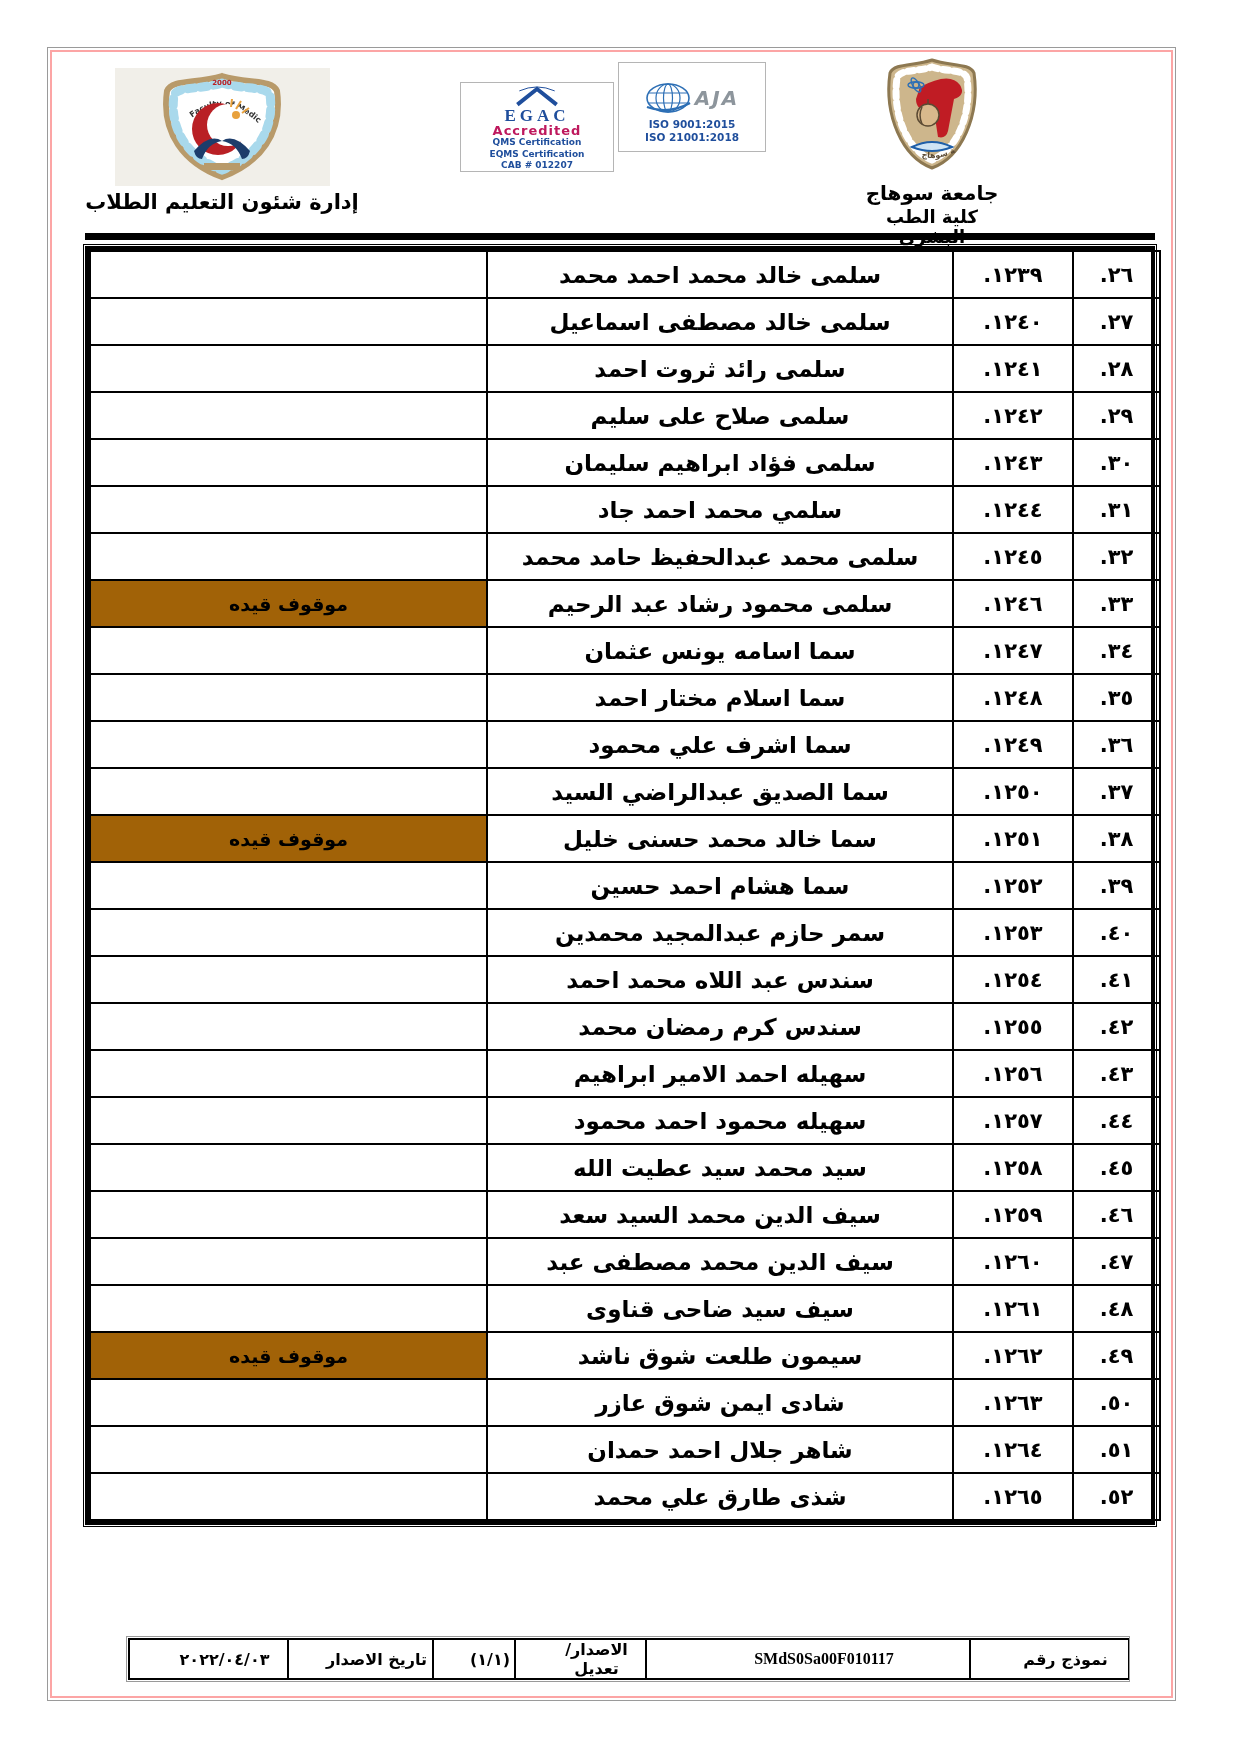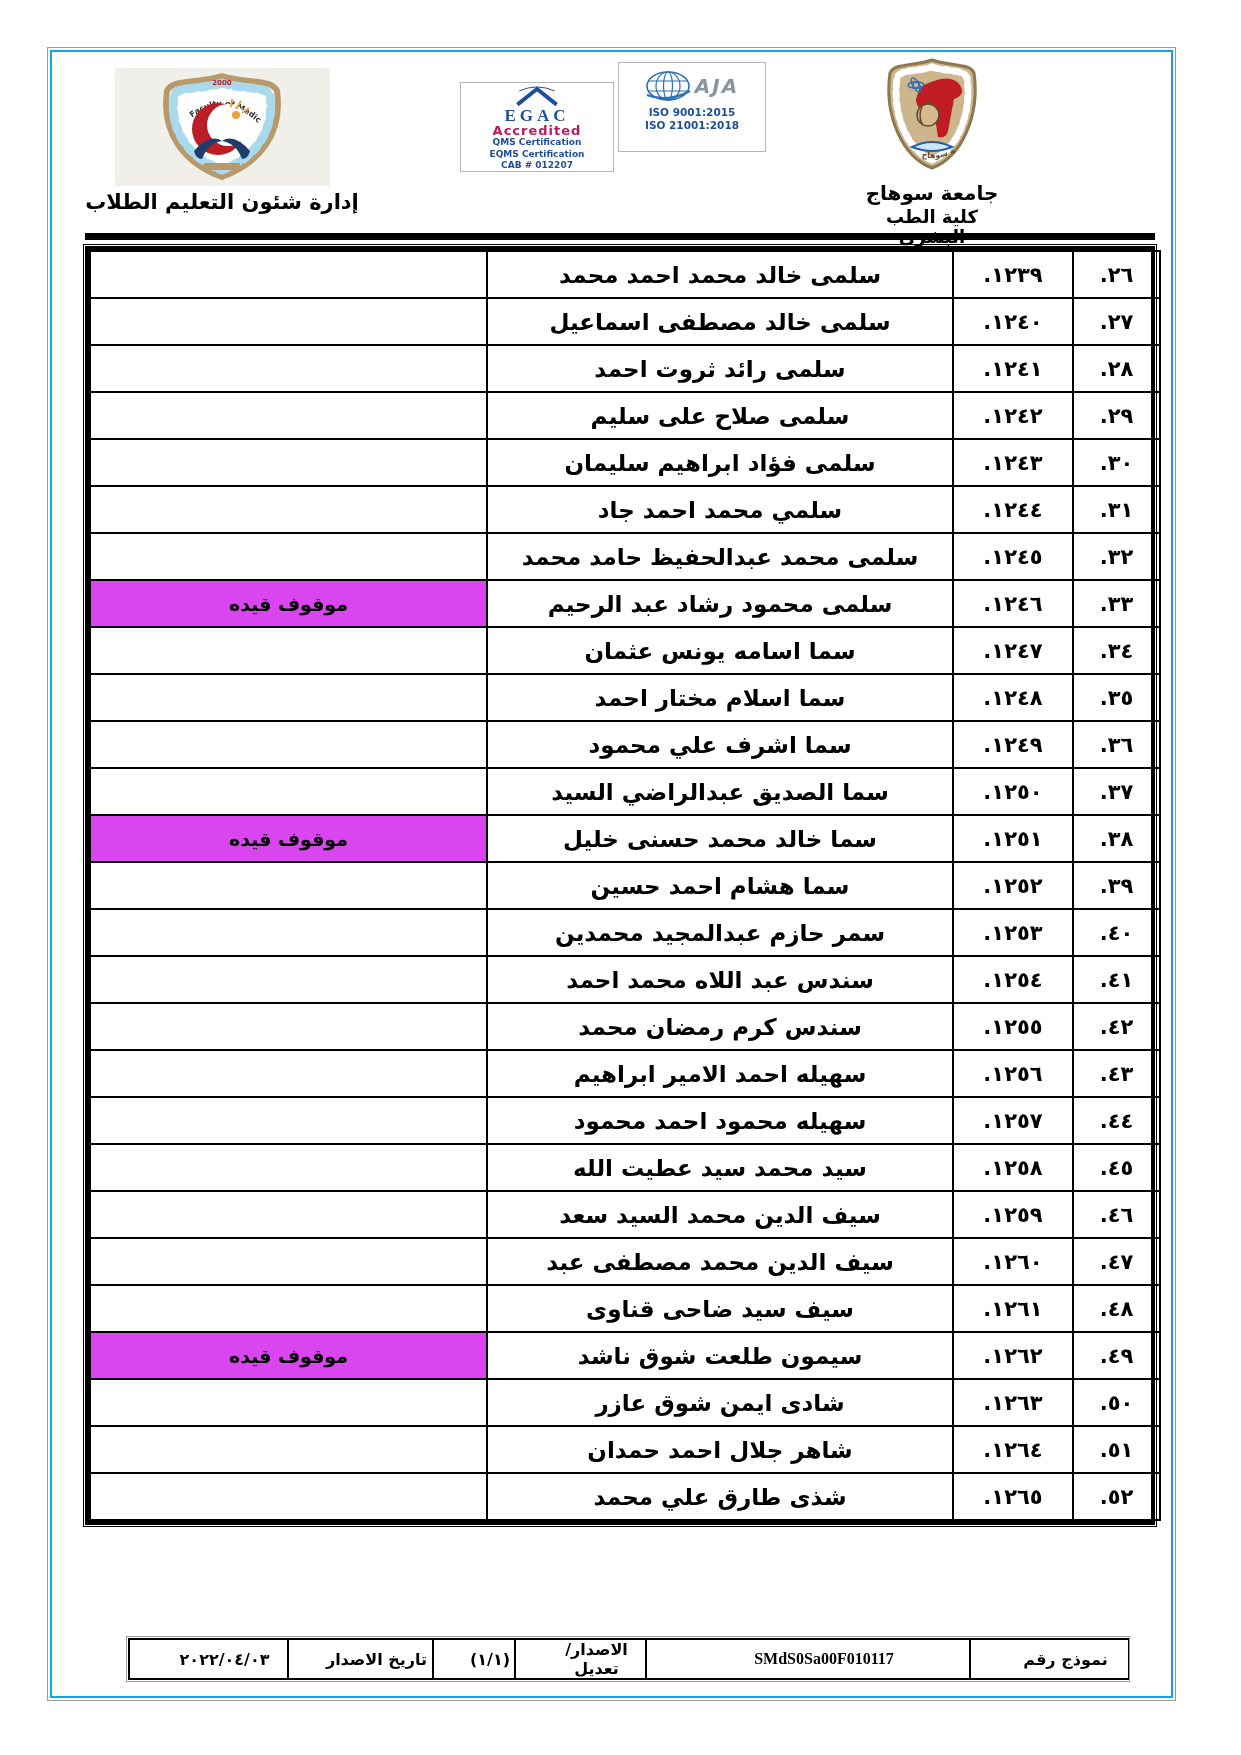--- a/index.html
+++ b/index.html
@@ -4,21 +4,21 @@
 <style>
   * { margin:0; padding:0; box-sizing:border-box; }
   html,body { background:#ffffff; }
   body {
     width:1241px; height:1755px; position:relative;
     font-family:"DejaVu Sans", sans-serif; font-weight:700; color:#000;
     overflow:hidden;
   }
   .frame {
     position:absolute; left:50px; top:50px; width:1123px; height:1648px;
-    border:2px solid #0ea5e9; outline:1px solid #9a9a9a; outline-offset:2px;
+    border:2px solid #fca5a5; outline:1px solid #9a9a9a; outline-offset:2px;
     background:#fff;
   }
   .abs { position:absolute; }
 
   
   .fac-logo { left:63px; top:16px; width:215px; height:118px; background:#f1efe9; display:flex; align-items:center; justify-content:center; }
   .dept { left:20px; top:138px; width:300px; text-align:center; font-size:21px; direction:rtl; }
   .accr-box { top:10px; height:90px; background:#fff; border:1px solid #b5b5b5; display:flex; flex-direction:column; align-items:center; justify-content:flex-start; padding-top:2px; }
   .egac-box { left:408px; width:154px;margin-top:20px; }
   .aja-box  { left:566px; width:148px; }
@@ -40,21 +40,21 @@
   .table-wrap { left:33px; top:194px; width:1070px; border:4px solid #000; outline:1px solid #000; outline-offset:1px; }
   table.main { width:100%; border-collapse:collapse; table-layout:fixed; }
   table.main td {
     border:2px solid #000; height:47px; text-align:center; vertical-align:middle;
     font-weight:700; overflow:hidden;
   }
   td.no  { font-size:21px; }
   td.sid { font-size:21px; }
   td.name{ font-size:23px; }
   td.status { font-size:19px; }
-  td.status.suspended { background:#d946ef; }
+  td.status.suspended { background:#a16207; }
 
   
   .footer-wrap { left:76px; top:1586px; width:1000px; outline:1px solid #9a9a9a; outline-offset:1px; }
   table.footer { width:100%; border-collapse:collapse; table-layout:fixed; }
   table.footer td { border:2px solid #000; height:34px; text-align:center; vertical-align:middle; font-size:16px; font-weight:700;padding-left:32px; }
   td.form-code { font-family:"Liberation Serif", serif; font-size:19px; }
 
   svg text { font-weight:700; }
 </style>
 </head>
@@ -92,21 +92,21 @@
       <path d="M4 6 Q 22 -2 40 6" fill="none" stroke="#1f4e9c" stroke-width="1"></path>
     </svg>
     <div class="egac-word">EGAC</div>
     <div class="egac-accredited">Accredited</div>
     <div class="accr-line">QMS Certification</div>
     <div class="accr-line">EQMS Certification</div>
     <div class="accr-line">CAB # 012207</div>
   </div>
 
   <div class="abs accr-box aja-box">
-    <div style="display:flex; align-items:center; gap:4px; margin-top:4px;">
+    <div style="display:flex; align-items:center; gap:4px; margin-top:16px;">
       <svg width="46" height="34" viewBox="0 0 46 34">
         <ellipse cx="23" cy="17" rx="21" ry="14" fill="none" stroke="#2d6fb5" stroke-width="1.6"></ellipse>
         <ellipse cx="23" cy="17" rx="12" ry="14" fill="none" stroke="#2d6fb5" stroke-width="1.2"></ellipse>
         <ellipse cx="23" cy="17" rx="4.5" ry="14" fill="none" stroke="#2d6fb5" stroke-width="1.2"></ellipse>
         <line x1="3" y1="12" x2="43" y2="12" stroke="#2d6fb5" stroke-width="1.2"></line>
         <line x1="3" y1="22" x2="43" y2="22" stroke="#2d6fb5" stroke-width="1.2"></line>
         <path d="M2 26 Q 23 34 45 22" fill="none" stroke="#2d6fb5" stroke-width="2.4"></path>
       </svg>
       <span class="aja-word">AJA</span>
     </div>

